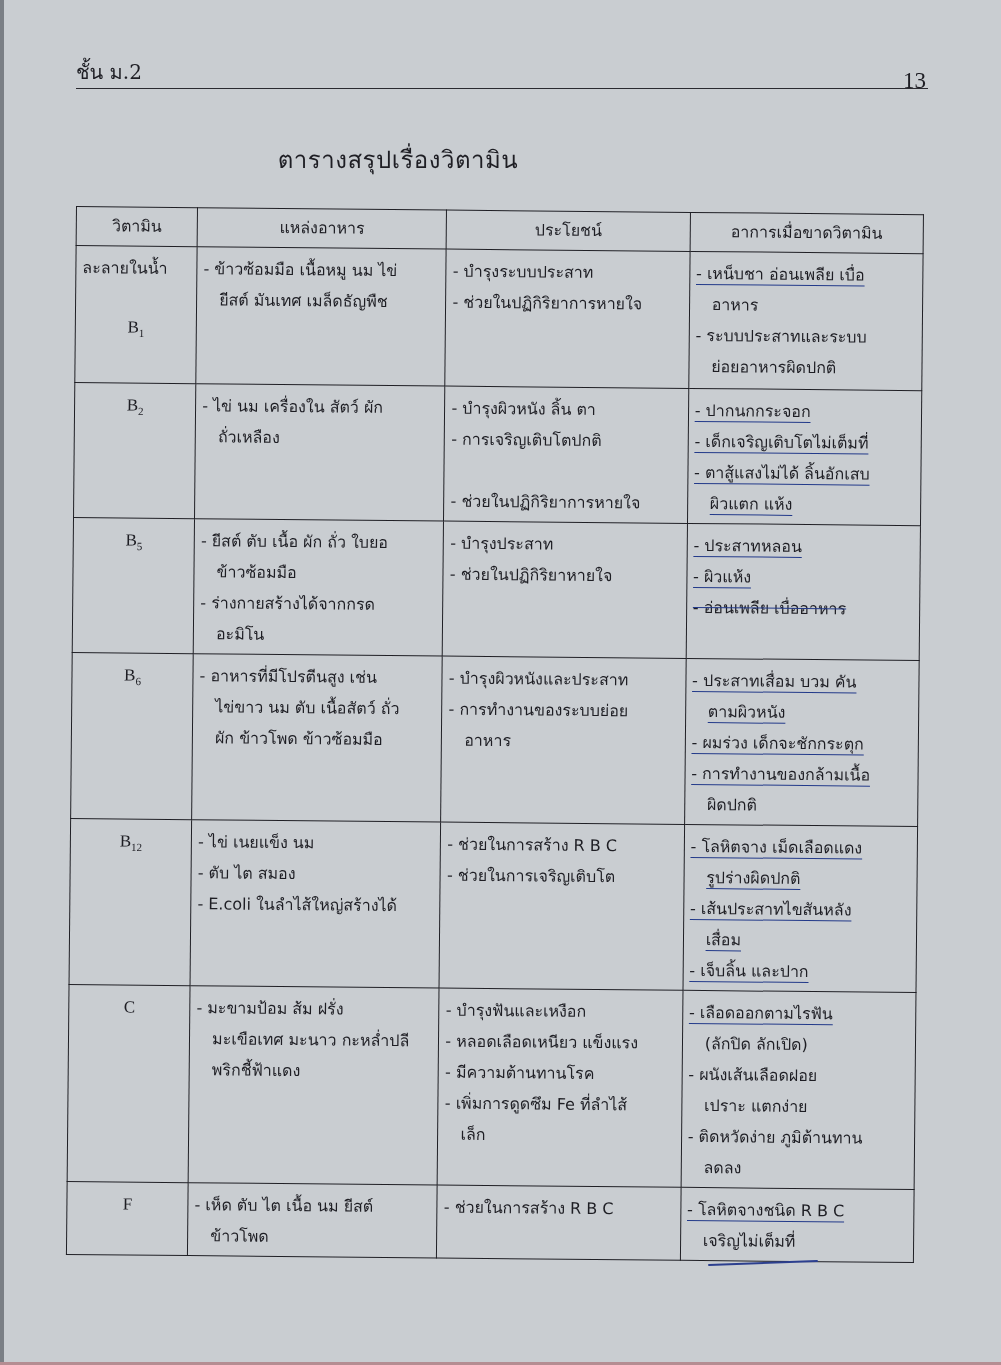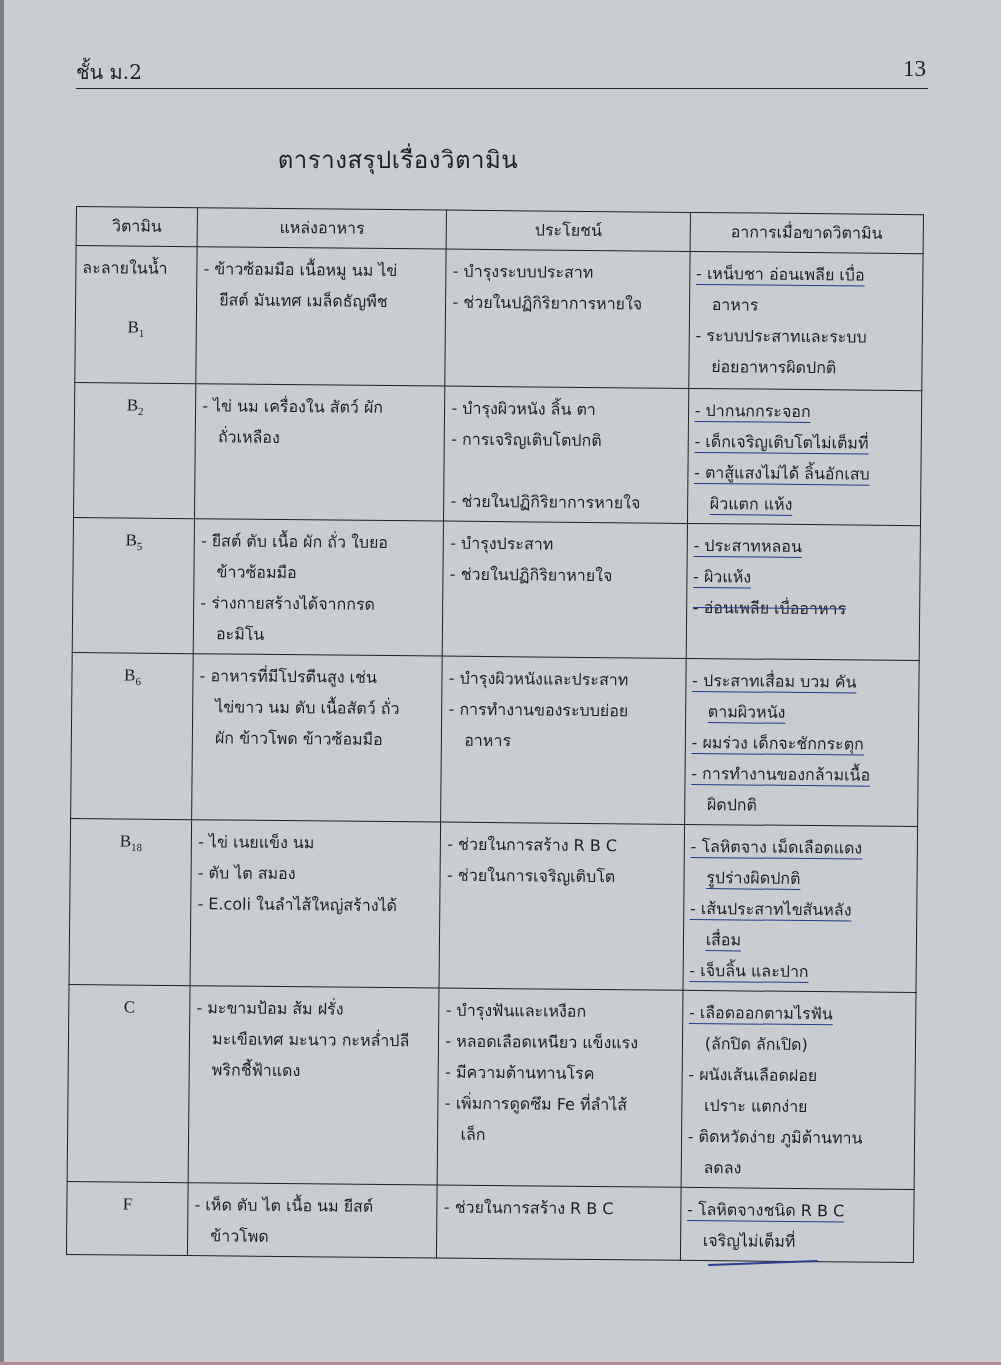--- a/index.html
+++ b/index.html
@@ -28,21 +28,21 @@
       left: 76px; top: 52px;
       width: 852px; height: 36px;
       border-bottom: 1.5px solid #2a2a30;
     }
     .header-left {
       position: absolute; left: 0; top: 4px;
       font-family: "DejaVu Serif", serif;
       font-size: 20px;
     }
     .header-right {
-      position: absolute; right: 2px; top: 4px;
+      position: absolute; right: 2px; top: 16px;
       font-family: "Liberation Serif", serif;
       font-size: 23px;
     }
     .title {
       position: absolute;
       left: 0; top: 140px; width: 796px;
       text-align: center;
       font-size: 24px;
       letter-spacing: 0.5px;
     }
@@ -197,21 +197,21 @@
         <span class="cell-line ul">- ประสาทเสื่อม บวม คัน</span>
         <span class="cont ul">ตามผิวหนัง</span>
         <span class="cell-line ul">- ผมร่วง เด็กจะชักกระตุก</span>
         <span class="cell-line ul">- การทำงานของกล้ามเนื้อ</span>
         <span class="cont">ผิดปกติ</span>
       </td>
     </tr>
 
     <tr>
       <td class="c0" style="height:152px;">
-        <span class="vname"><span>B</span><sub>18</sub></span>
+        <span class="vname"><span>B</span><sub>12</sub></span>
       </td>
       <td class="c1">
         <span class="cell-line">- ไข่ เนยแข็ง นม</span>
         <span class="cell-line">- ตับ ไต สมอง</span>
         <span class="cell-line">- E.coli ในลำไส้ใหญ่สร้างได้</span>
       </td>
       <td class="c2">
         <span class="cell-line">- ช่วยในการสร้าง R B C</span>
         <span class="cell-line">- ช่วยในการเจริญเติบโต</span>
       </td>

